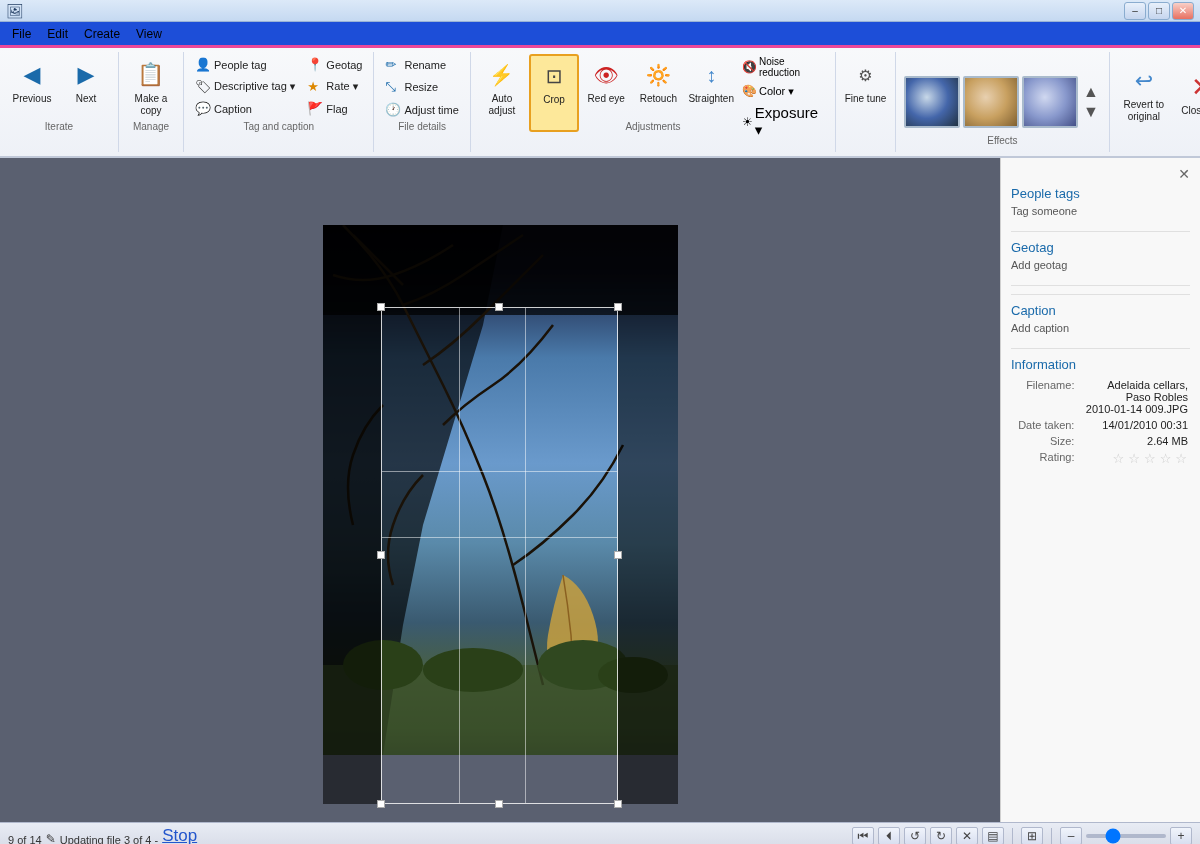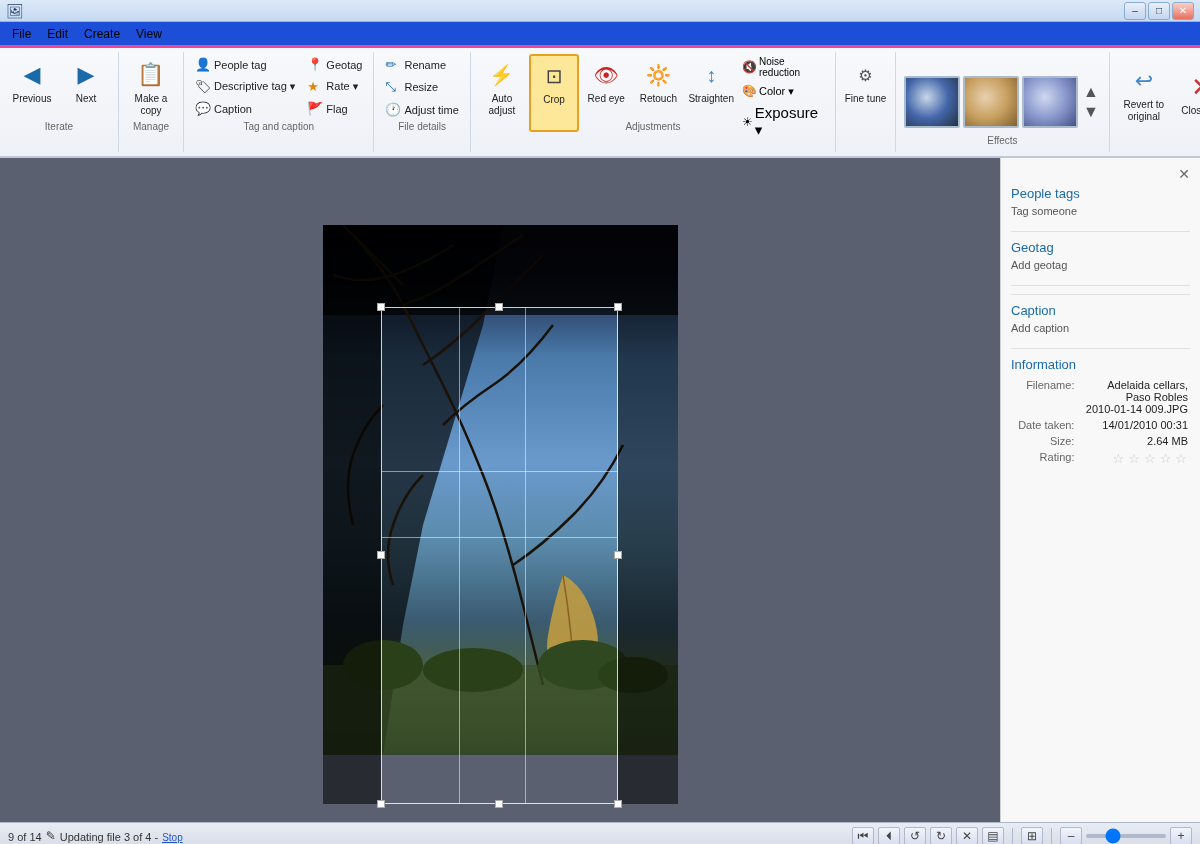--- a/index.html
+++ b/index.html
@@ -319,21 +319,21 @@
     #statusbar .status-right { margin-left: auto; display: flex; align-items: center; gap: 4px; }
     .status-btn {
       width: 22px; height: 18px;
       background: linear-gradient(to bottom, #f0f4fb, #d8dff0);
       border: 1px solid #b0b8cc;
       border-radius: 2px;
       cursor: pointer;
       display: flex; align-items: center; justify-content: center;
       font-size: 12px; color: #444;
     }
-    .status-stop { color: #2255cc; cursor: pointer; text-decoration: underline; font-size: 10px; }
+    .status-stop { color: #2255cc; cursor: pointer; text-decoration: underline; font-size: 17px; }
     .zoom-slider {
       width: 80px; height: 4px;
       background: #b0b8cc;
       border-radius: 2px;
       appearance: none;
       cursor: pointer;
     }
 
     
     .icon-blue { color: #1a6aaa; }

